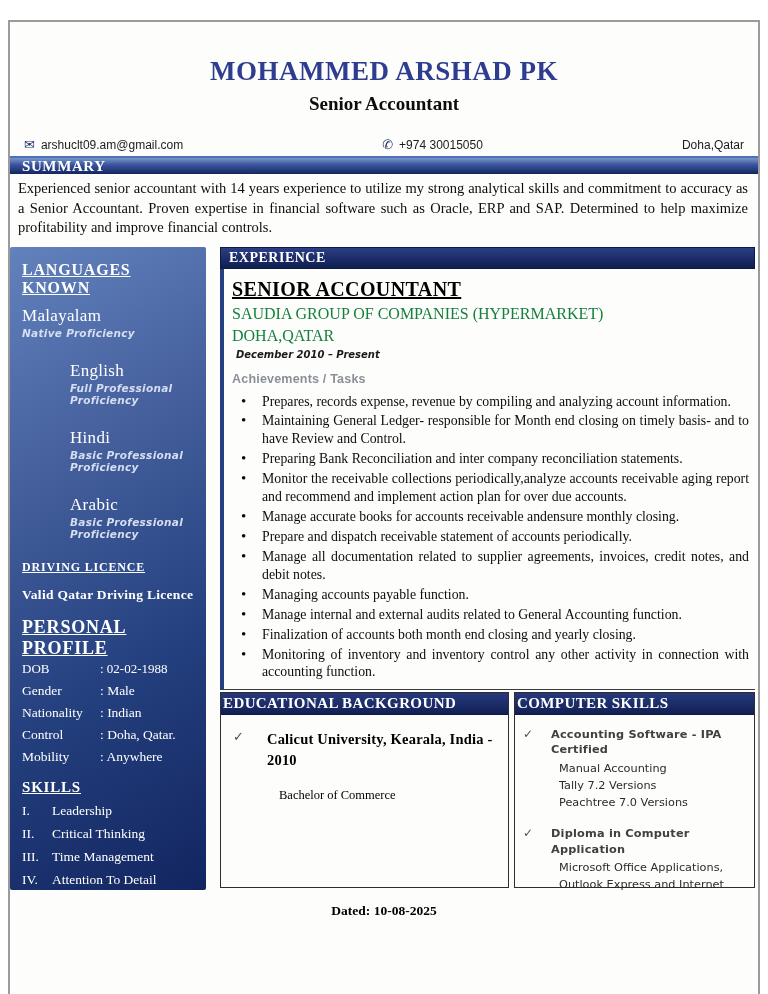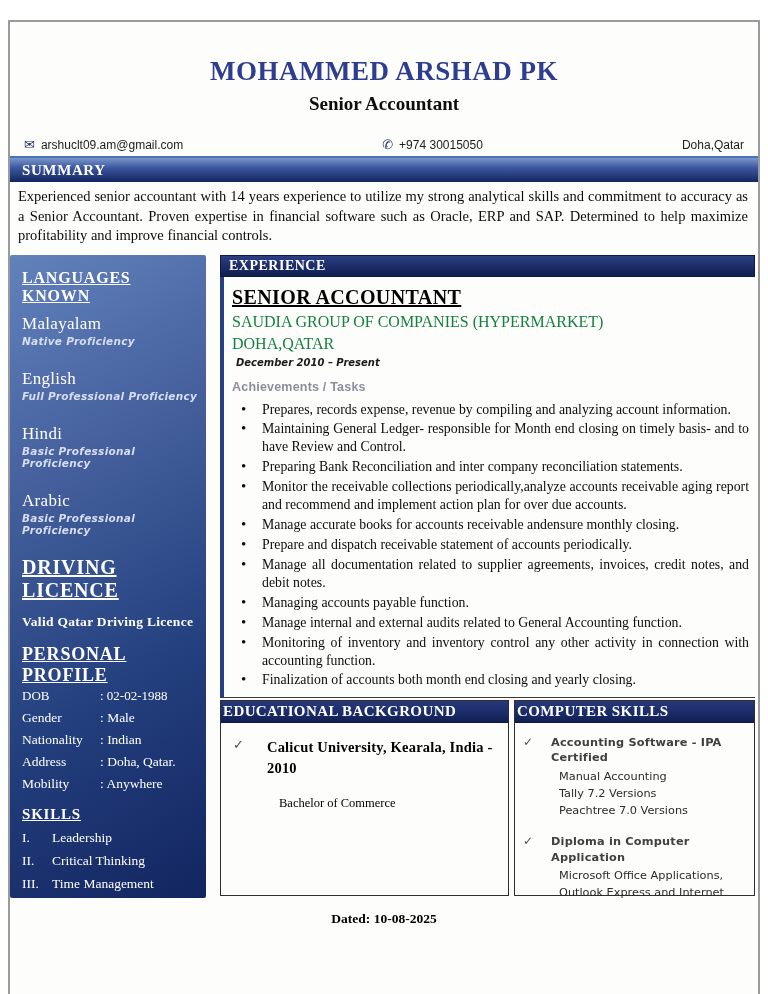--- a/index.html
+++ b/index.html
@@ -14,21 +14,21 @@
   .title { font-size:19px; font-weight:bold; color:#0d0d0d; margin-top:6px; }
   .contact-row {
     display:flex; justify-content:space-between; align-items:center;
     margin-top:22px; padding:0 14px 4px 14px;
     font-family:"Liberation Sans", sans-serif; font-size:12px; color:#1c1c1c;
   }
   .contact-item { display:flex; align-items:center; gap:6px; }
   .c-icon { color:#1e2f6d; font-size:13px; }
   
   .summary-bar {
-    height:26px; display:flex; align-items:center; padding-left:12px;
+    height:18px; display:flex; align-items:center; padding-left:12px;
     background:linear-gradient(180deg,#7b97c9 0%, #3d58a0 40%, #13255f 100%);
     border-top:2px solid #4a72b8;
     color:#fff; font-weight:bold; font-size:15px; letter-spacing:.6px;
   }
   .summary-text {
     padding:5px 10px 7px 8px; font-size:14.5px; line-height:1.36;
     color:#0c0c0c; text-align:justify;
   }
   
   .main { display:flex; gap:14px; padding-left:0; margin-top:2px; }
@@ -39,21 +39,21 @@
   }
   .sb-heading {
     font-weight:bold; text-decoration:underline; letter-spacing:.8px; font-size:16px;
   }
   .lang-item { margin-top:9px; }
   .lang-name { font-size:17px; letter-spacing:.3px; }
   .lang-level {
     font-family:"DejaVu Sans", sans-serif; font-style:italic; font-weight:bold;
     font-size:10.5px; color:#d6def1; margin-top:1px; letter-spacing:.3px;
   }
-  .sb-gap-lg { margin-top:22px; }
+  .sb-gap-lg { margin-top:22px;margin-left:48px; }
   .driving-text { font-weight:bold; font-size:13.5px; margin-top:12px; letter-spacing:.3px; }
   .profile-heading { font-size:18px; margin-top:14px; }
   .profile-row { display:flex; font-size:13.5px; margin-top:6px; }
   .profile-row.first { margin-top:2px; font-size:13px; }
   .profile-label { width:78px; flex:0 0 78px; }
   .skills-heading { font-size:15px; margin-top:14px; }
   .skill-row { display:flex; font-size:13.5px; margin-top:7px; }
   .skill-numeral { width:30px; flex:0 0 30px; }
   
   .right-col { flex:1; display:flex; flex-direction:column; padding-right:3px; }
@@ -151,38 +151,38 @@
       </div>
       <div class="lang-item sb-gap-lg">
         <div class="lang-name">Hindi</div>
         <div class="lang-level">Basic Professional Proficiency</div>
       </div>
       <div class="lang-item sb-gap-lg">
         <div class="lang-name">Arabic</div>
         <div class="lang-level">Basic Professional Proficiency</div>
       </div>
 
-      <div class="sb-heading profile-heading" style="font-size:20px; margin-top:20px;">DRIVING LICENCE</div>
+      <div class="sb-heading profile-heading" style="font-size:12px; margin-top:20px;">DRIVING LICENCE</div>
       <div class="driving-text">Valid Qatar Driving Licence</div>
 
       <div class="sb-heading profile-heading">PERSONAL PROFILE</div>
       <div class="profile-row first">
         <span class="profile-label">DOB</span>
         <span>: 02-02-1988</span>
       </div>
       <div class="profile-row">
         <span class="profile-label">Gender</span>
         <span>: Male</span>
       </div>
       <div class="profile-row">
         <span class="profile-label">Nationality</span>
         <span>: Indian</span>
       </div>
       <div class="profile-row">
-        <span class="profile-label">Address</span>
+        <span class="profile-label">Control</span>
         <span>: Doha, Qatar.</span>
       </div>
       <div class="profile-row">
         <span class="profile-label">Mobility</span>
         <span>: Anywhere</span>
       </div>
 
       <div class="sb-heading skills-heading">SKILLS</div>
       <div class="skill-row">
         <span class="skill-numeral">I.</span>
@@ -220,22 +220,22 @@
         <ul class="bullets">
           <li>Prepares, records expense, revenue by compiling and analyzing account information.</li>
           <li>Maintaining General Ledger- responsible for Month end closing on timely basis- and to have Review and Control.</li>
           <li>Preparing Bank Reconciliation and inter company reconciliation statements.</li>
           <li>Monitor the receivable collections periodically,analyze accounts receivable aging report and recommend and implement action plan for over due accounts.</li>
           <li>Manage accurate books for accounts receivable andensure monthly closing.</li>
           <li>Prepare and dispatch receivable statement of accounts periodically.</li>
           <li>Manage all documentation related to supplier agreements, invoices, credit notes, and debit notes.</li>
           <li>Managing accounts payable function.</li>
           <li>Manage internal and external audits related to General Accounting function.</li>
+          <li>Finalization of accounts both month end closing and yearly closing.</li>
           <li>Monitoring of inventory and inventory control any other activity in connection with accounting function.</li>
-          <li>Finalization of accounts both month end closing and yearly closing.</li>
         </ul>
       </div>
 
       <div class="bottom-row">
         <div class="edu-box">
           <div class="box-bar">
             <span>EDUCATIONAL BACKGROUND</span>
           </div>
           <div class="edu-content">
             <div class="check-row">

